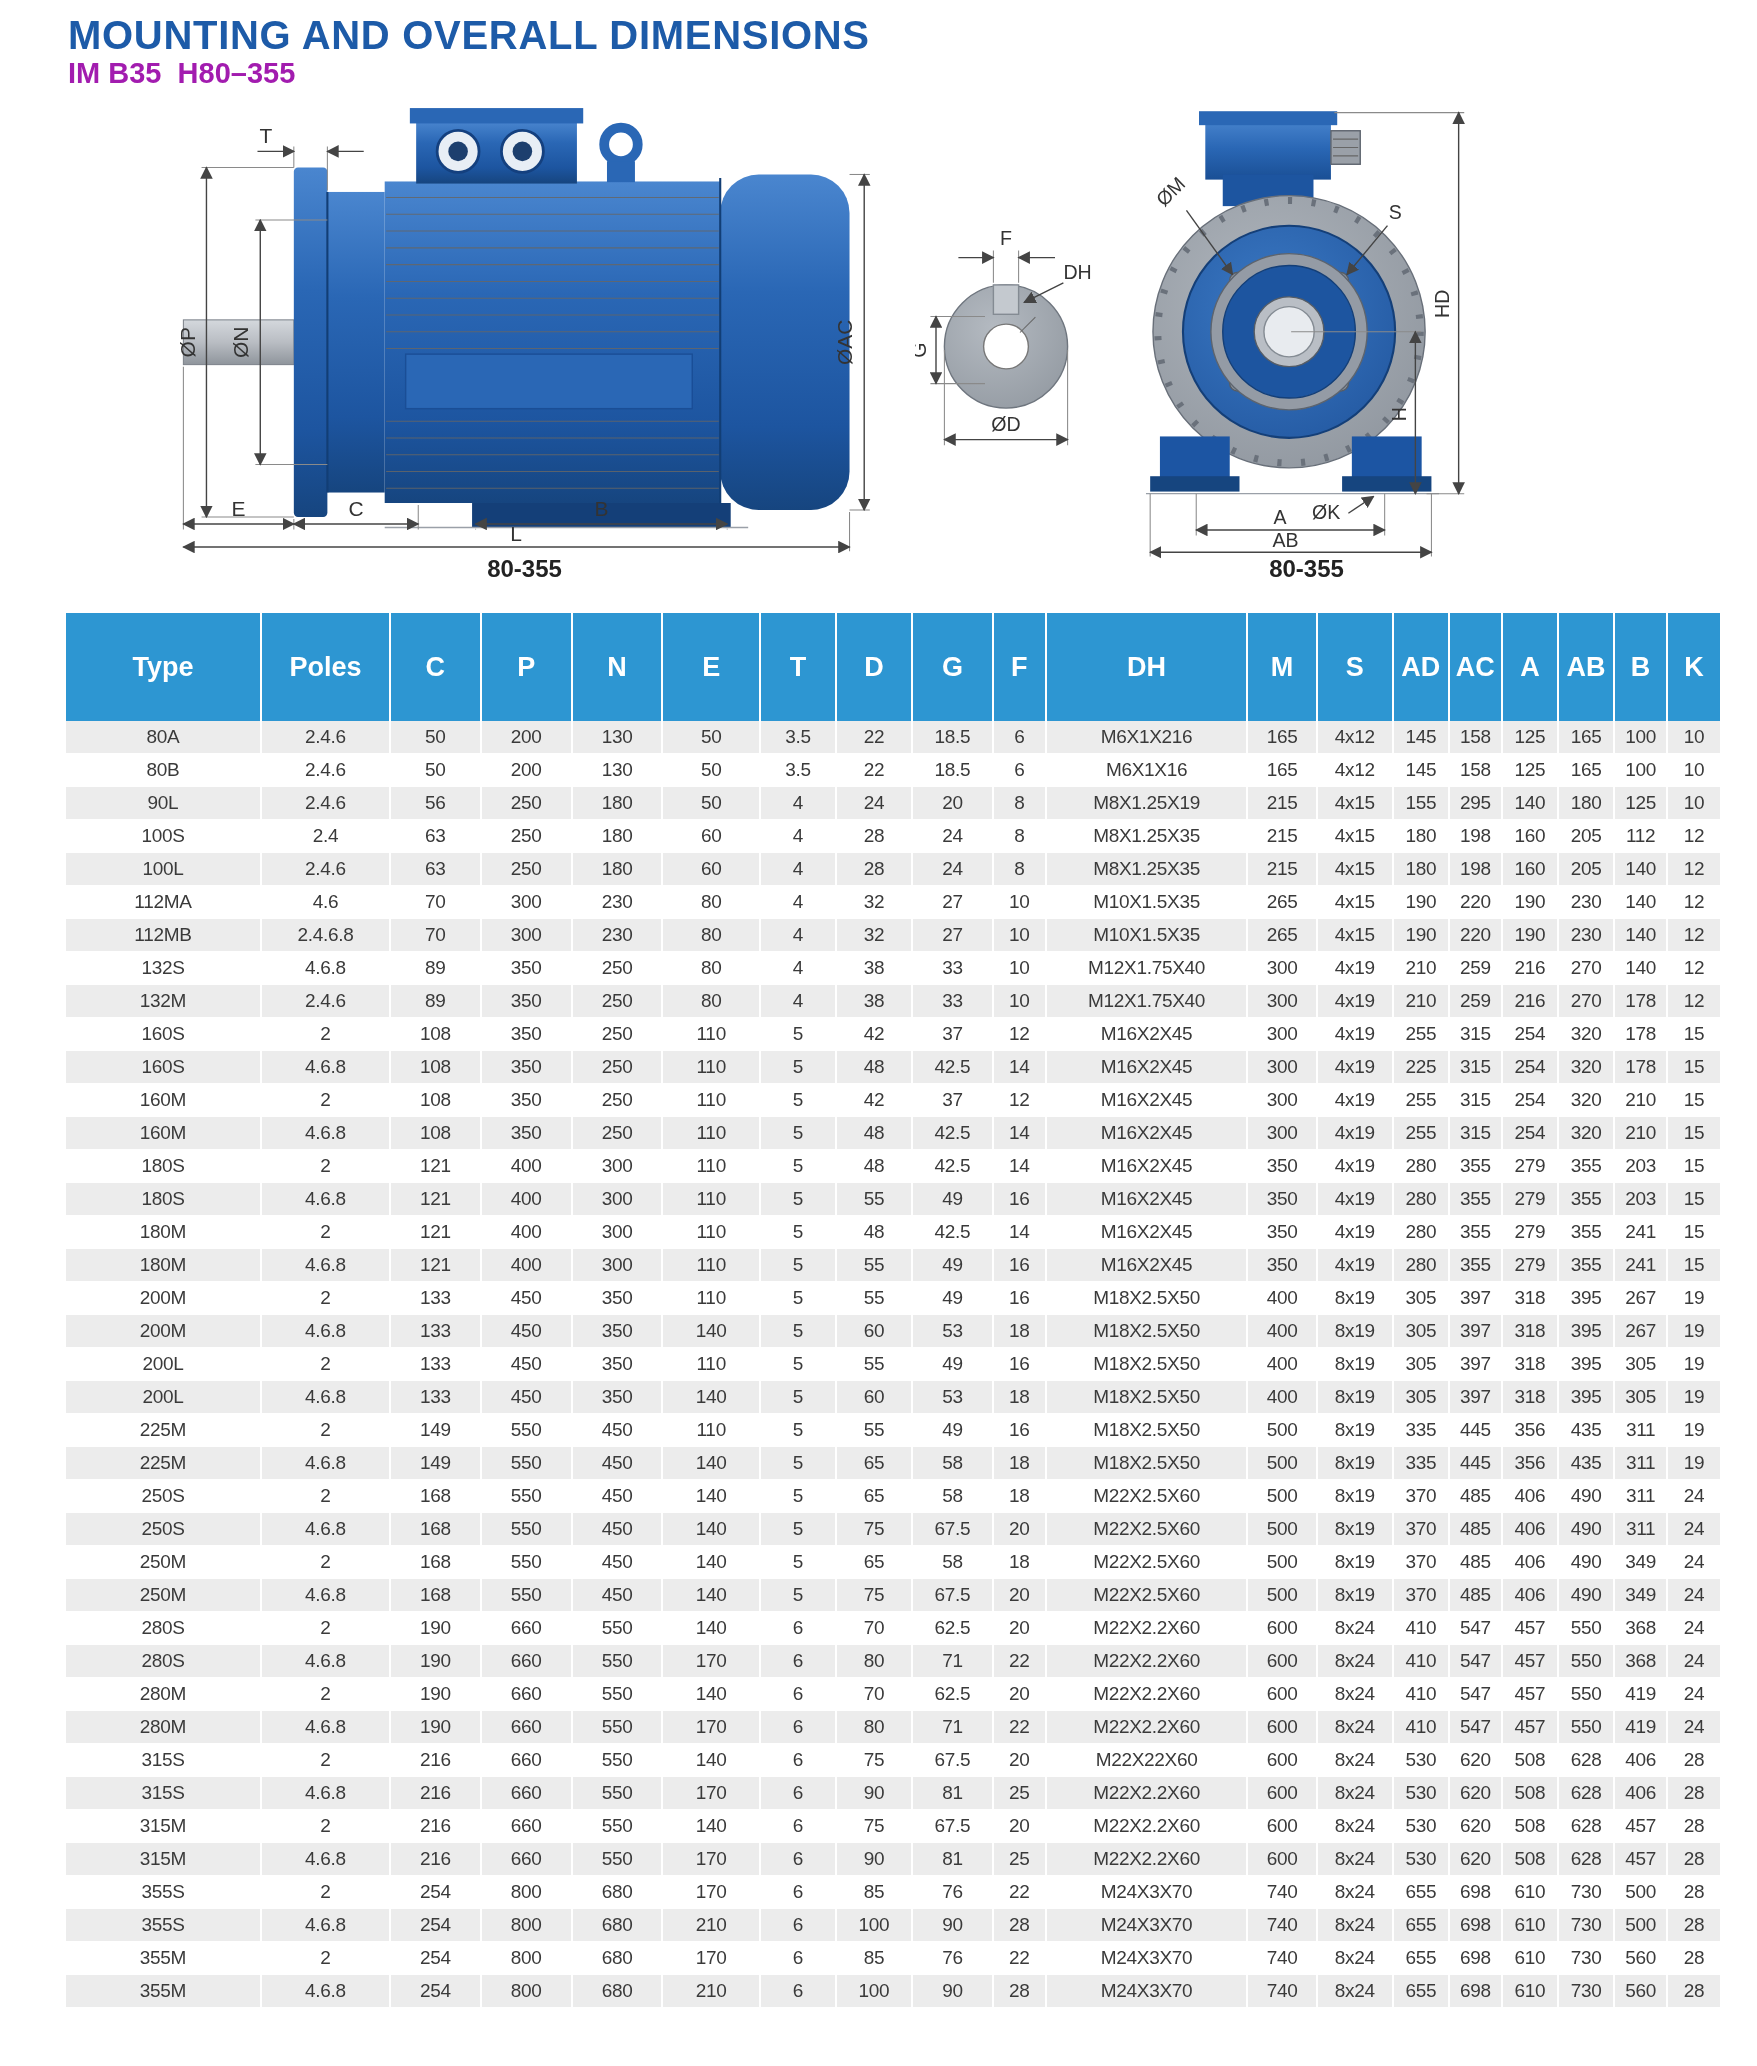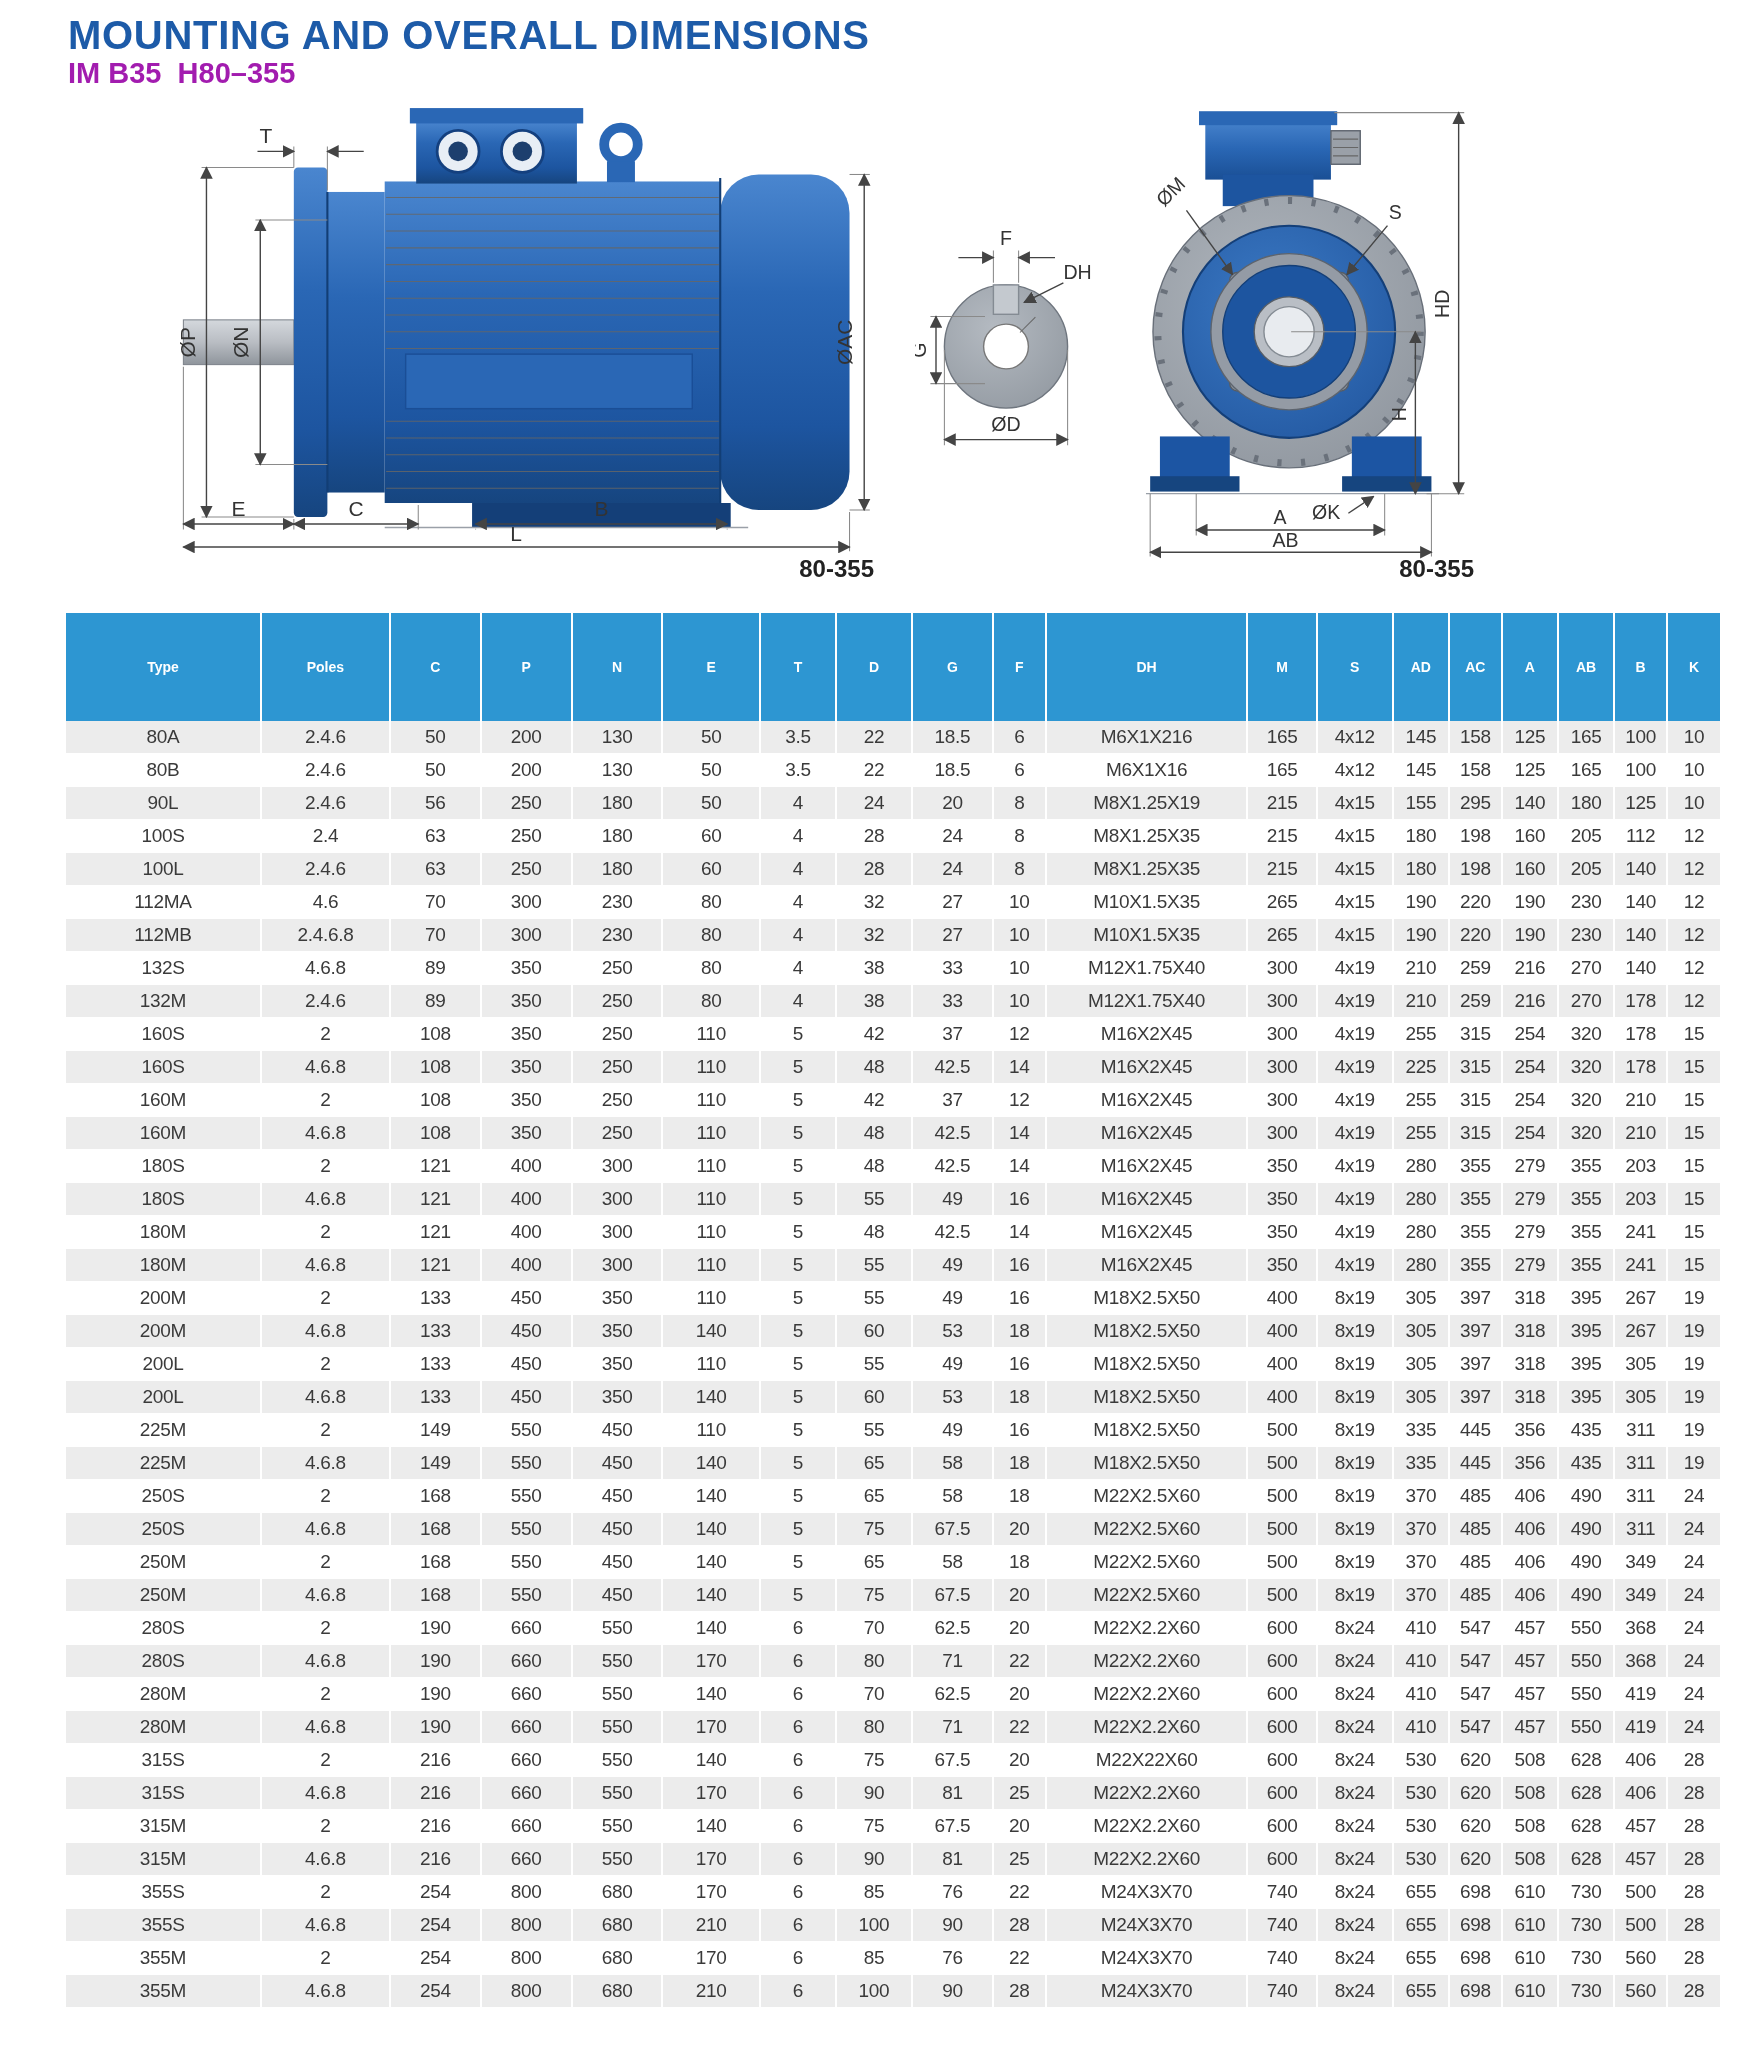--- a/index.html
+++ b/index.html
@@ -3,26 +3,26 @@
 <meta charset="utf-8">
 <style>
   html,body{margin:0;padding:0;background:#fff;}
   .page{position:relative;width:1757px;height:2066px;background:#ffffff;overflow:hidden;
         font-family:"Liberation Sans",sans-serif;}
   .title{position:absolute;left:68px;top:12.6px;font-size:40px;font-weight:bold;
          color:#1d5ba8;letter-spacing:0.7px;}
   .subtitle{position:absolute;left:68px;top:57px;font-size:29px;font-weight:bold;
          color:#a21caf;white-space:pre;}
   .fig{position:absolute;}
-  .caption{position:absolute;top:555px;font-size:24px;font-weight:bold;color:#222;text-align:right;}
+  .caption{position:absolute;top:555px;font-size:24px;font-weight:bold;color:#222;text-align:center;}
   .caption.left{left:175px;width:699px;}
   .caption.right{left:1139px;width:335px;}
   table.dims{position:absolute;left:66px;top:613px;width:1654px;border-collapse:collapse;
          table-layout:fixed;}
-  table.dims th{background:#2d96d2;color:#fff;font-size:14px;font-weight:bold;
+  table.dims th{background:#2d96d2;color:#fff;font-size:27px;font-weight:bold;
          height:106px;border-left:2.1px solid #fff;text-align:center;}
   table.dims th:first-child{border-left:none;}
   table.dims td{font-size:19px;color:#3a3a3a;height:30px;text-align:center;
          border-left:2.1px solid #fff;border-bottom:1.4px solid #fff;letter-spacing:-0.3px;
          white-space:nowrap;overflow:hidden;}
   table.dims td:first-child{border-left:none;margin-top:28px;}
   table.dims tr.odd td{background:#ececec;}
   .lbl{font:30px "Liberation Sans",sans-serif;fill:#333;}
   .lbl2{font:28px "Liberation Sans",sans-serif;fill:#333;}
   .ext{stroke:#8a8a8a;stroke-width:1.5;fill:none;}

